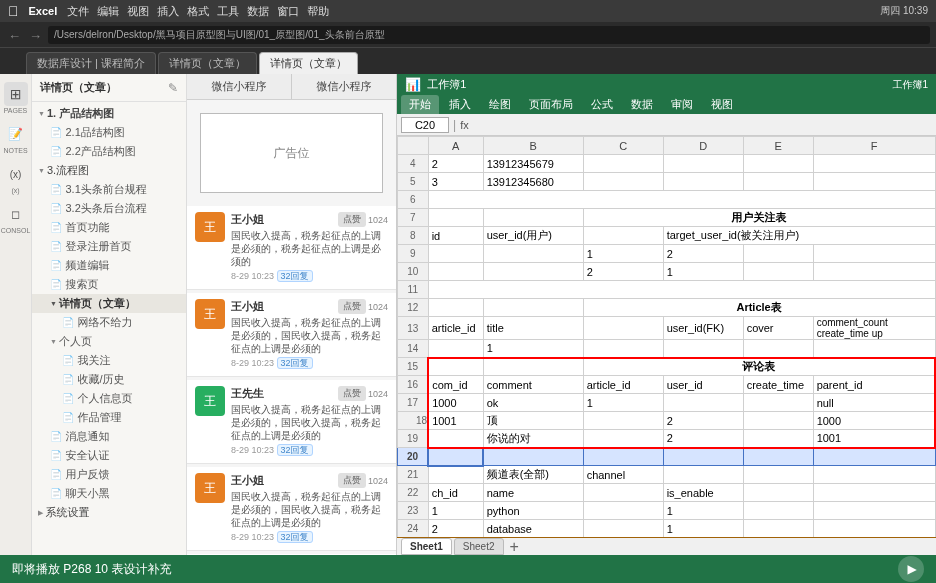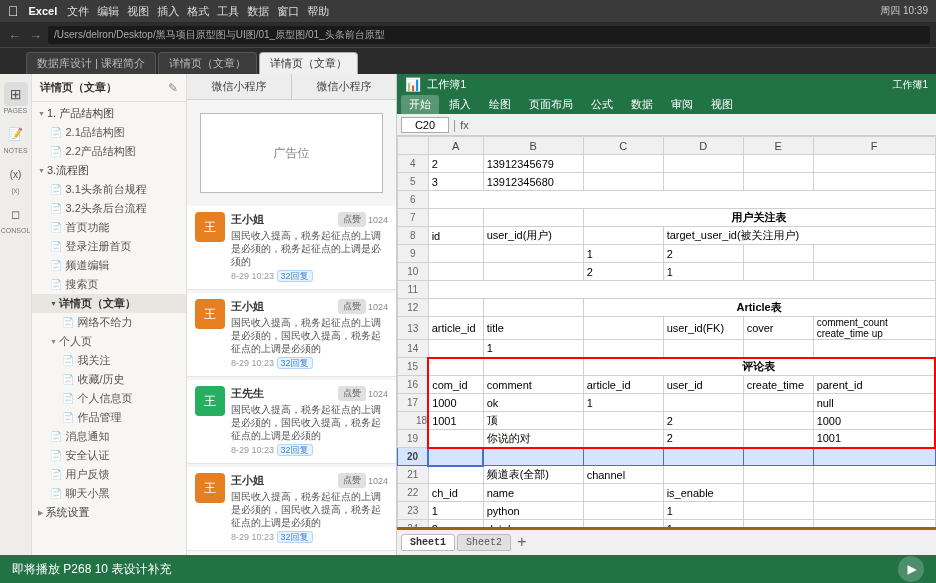--- a/index.html
+++ b/index.html
@@ -58,21 +58,21 @@
     </div>
   </div>
 
   <div style="width:155px;background:#f7f6f3;border-right:1px solid #ddd;display:flex;flex-direction:column;overflow:hidden;">
     <div style="padding:6px 8px;border-bottom:1px solid #e0e0e0;display:flex;align-items:center;justify-content:space-between;">
       <span style="font-size:11px;font-weight:bold;color:#333;">详情页（文章）</span>
       <span style="color:#888;font-size:12px;cursor:pointer;">✎</span>
     </div>
     <div style="flex:1;overflow-y:auto;padding:2px 0;font-size:11px;">
 
-      <div style="padding:1px 4px 1px 6px;display:flex;align-items:flex-end;cursor:pointer;color:#444;line-height:17px;">
+      <div style="padding:1px 4px 1px 6px;display:flex;align-items:flex-end;cursor:pointer;color:#444;line-height:17px;font-weight:bold;">
         <span style="font-size:7px;margin-right:2px;color:#888;">▼</span>
         <span>1. 产品结构图</span>
       </div>
       <div style="padding:1px 4px 1px 18px;display:flex;align-items:center;cursor:pointer;color:#555;line-height:17px;">
         <span style="margin-right:3px;font-size:10px;">📄</span>
         <span>2.1品结构图</span>
       </div>
       <div style="padding:1px 4px 1px 18px;display:flex;align-items:center;cursor:pointer;color:#555;line-height:17px;">
         <span style="margin-right:3px;font-size:10px;">📄</span>
         <span>2.2产品结构图</span>
@@ -454,21 +454,21 @@
             <td style="border:1px solid #d0d0d0;padding:0 3px;"></td>
             <td style="border:1px solid #d0d0d0;padding:0 3px;">1</td>
             <td style="border:1px solid #d0d0d0;padding:0 3px;"></td>
             <td style="border:1px solid #d0d0d0;padding:0 3px;"></td>
           </tr>
 
         </tbody>
       </table>
     </div>
 
-    <div style="height:28px;background:#f0f0f0;border-top:3px solid #a16207;display:flex;align-items:center;padding:0 4px;gap:2px;font-family:Liberation Mono, monospace;">
+    <div style="height:18px;background:#f0f0f0;border-top:1px solid #a16207;display:flex;align-items:center;padding:0 4px;gap:2px;">
       <div style="padding:2px 8px;border:1px solid #bbb;border-radius:3px 3px 0 0;background:#fff;font-size:10px;cursor:pointer;color:#333;font-weight:bold;">Sheet1</div>
       <div style="padding:2px 8px;border:1px solid #bbb;border-radius:3px 3px 0 0;background:#e0e0e0;font-size:10px;cursor:pointer;color:#555;">Sheet2</div>
       <div style="padding:0 4px;color:#666;cursor:pointer;font-size:16px;line-height:1;">+</div>
     </div>
   </div>
 </div>
 
 <div style="height:28px;background:#217346;display:flex;align-items:center;padding:0 12px;">
   <span style="color:#fff;font-size:12px;">即将播放 P268 10 表设计补充</span>
   <div style="margin-left:auto;width:26px;height:26px;background:rgba(255,255,255,0.2);border-radius:50%;display:flex;align-items:center;justify-content:center;cursor:pointer;">

